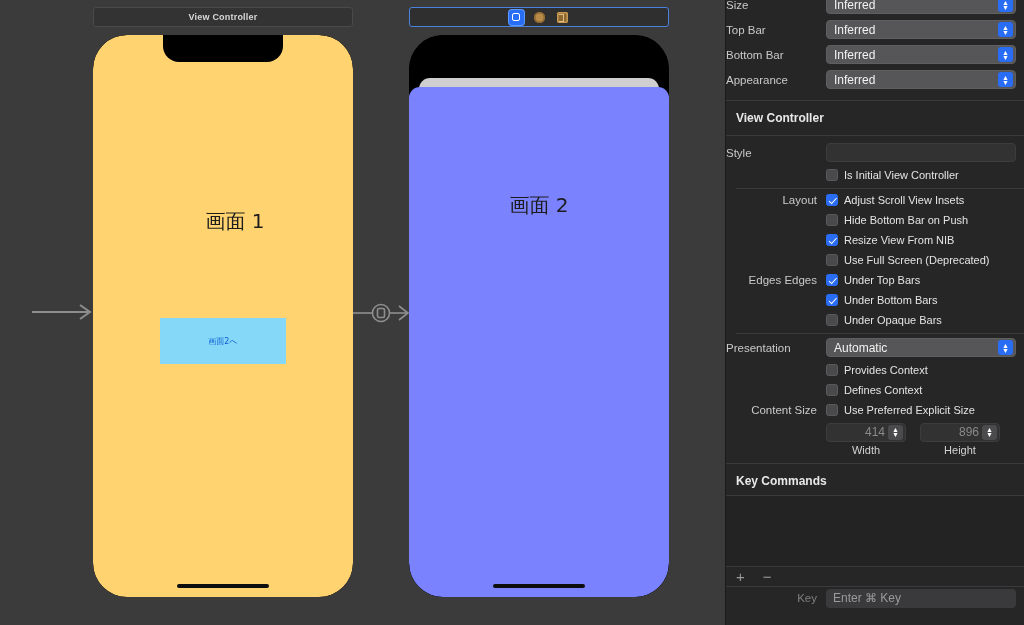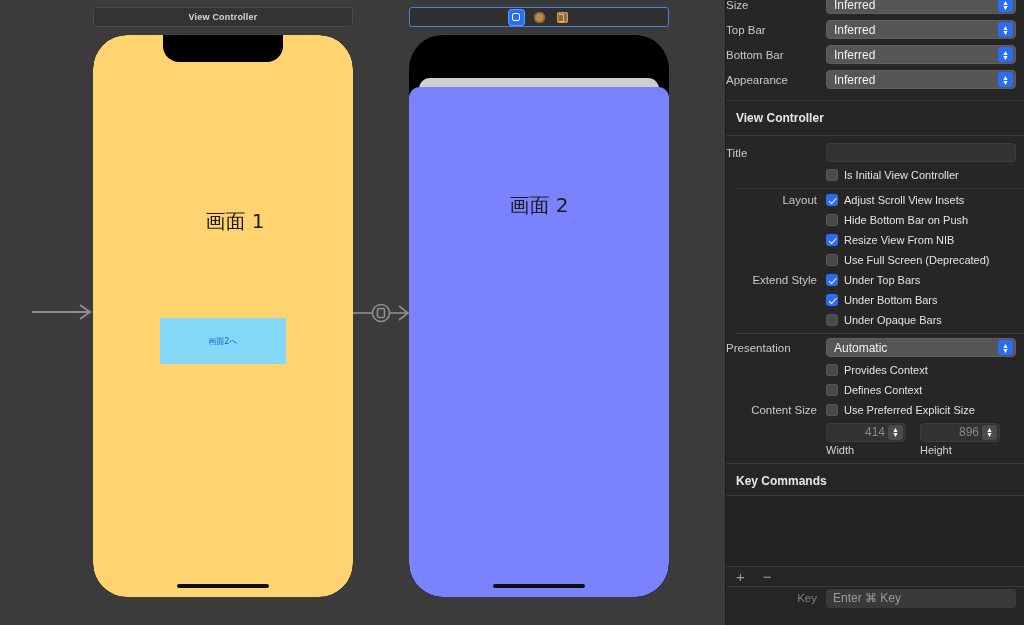--- a/index.html
+++ b/index.html
@@ -292,21 +292,21 @@
     display: flex; align-items: center; justify-content: flex-end;
     padding: 0 20px 0 4px;
     color: #8a8a8c;
     font-size: 12px;
     position: relative;
     margin-right: 14px;
   }
   .num-field .stepper { background: #4b4b4d; }
   .sub-labels { display: flex; padding-right: 8px; }
   .sub-labels .spacer { width: 100px; flex: 0 0 100px; }
-  .sub-cap { width: 80px; text-align: left; font-size: 11px; color: #d2d2d2; margin-right: 14px; }
+  .sub-cap { width: 80px; text-align: center; font-size: 11px; color: #d2d2d2; margin-right: 14px; }
 
   .kc-list {
     height: 72px;
     background: #232324;
     border-top: 1px solid #3a3a3b;
     border-bottom: 1px solid #3a3a3b;
   }
   .kc-toolbar {
     height: 20px;
     display: flex; align-items: center;
@@ -434,21 +434,21 @@
             </span>
         </div>
       </div>
 
       <div class="divider full" style="margin-top:8px"></div>
 
       <div class="section-title">View Controller</div>
       <div class="divider full"></div>
 
       <div class="row" style="margin-top:4px">
-        <div class="row-label">Title</div>
+        <div class="row-label">Style</div>
         <div class="field plain">
           <span></span>
         </div>
       </div>
 
       <div class="check-row">
         <div class="check-label-left"></div>
         <span class="cb"></span>
         <span class="cb-text">Is Initial View Controller</span>
       </div>
@@ -470,21 +470,21 @@
         <span class="cb on"></span>
         <span class="cb-text">Resize View From NIB</span>
       </div>
       <div class="check-row">
         <div class="check-label-left"></div>
         <span class="cb"></span>
         <span class="cb-text">Use Full Screen (Deprecated)</span>
       </div>
 
       <div class="check-row">
-        <div class="check-label-left">Extend Style</div>
+        <div class="check-label-left">Edges Edges</div>
         <span class="cb on"></span>
         <span class="cb-text">Under Top Bars</span>
       </div>
       <div class="check-row">
         <div class="check-label-left"></div>
         <span class="cb on"></span>
         <span class="cb-text">Under Bottom Bars</span>
       </div>
       <div class="check-row">
         <div class="check-label-left"></div>

